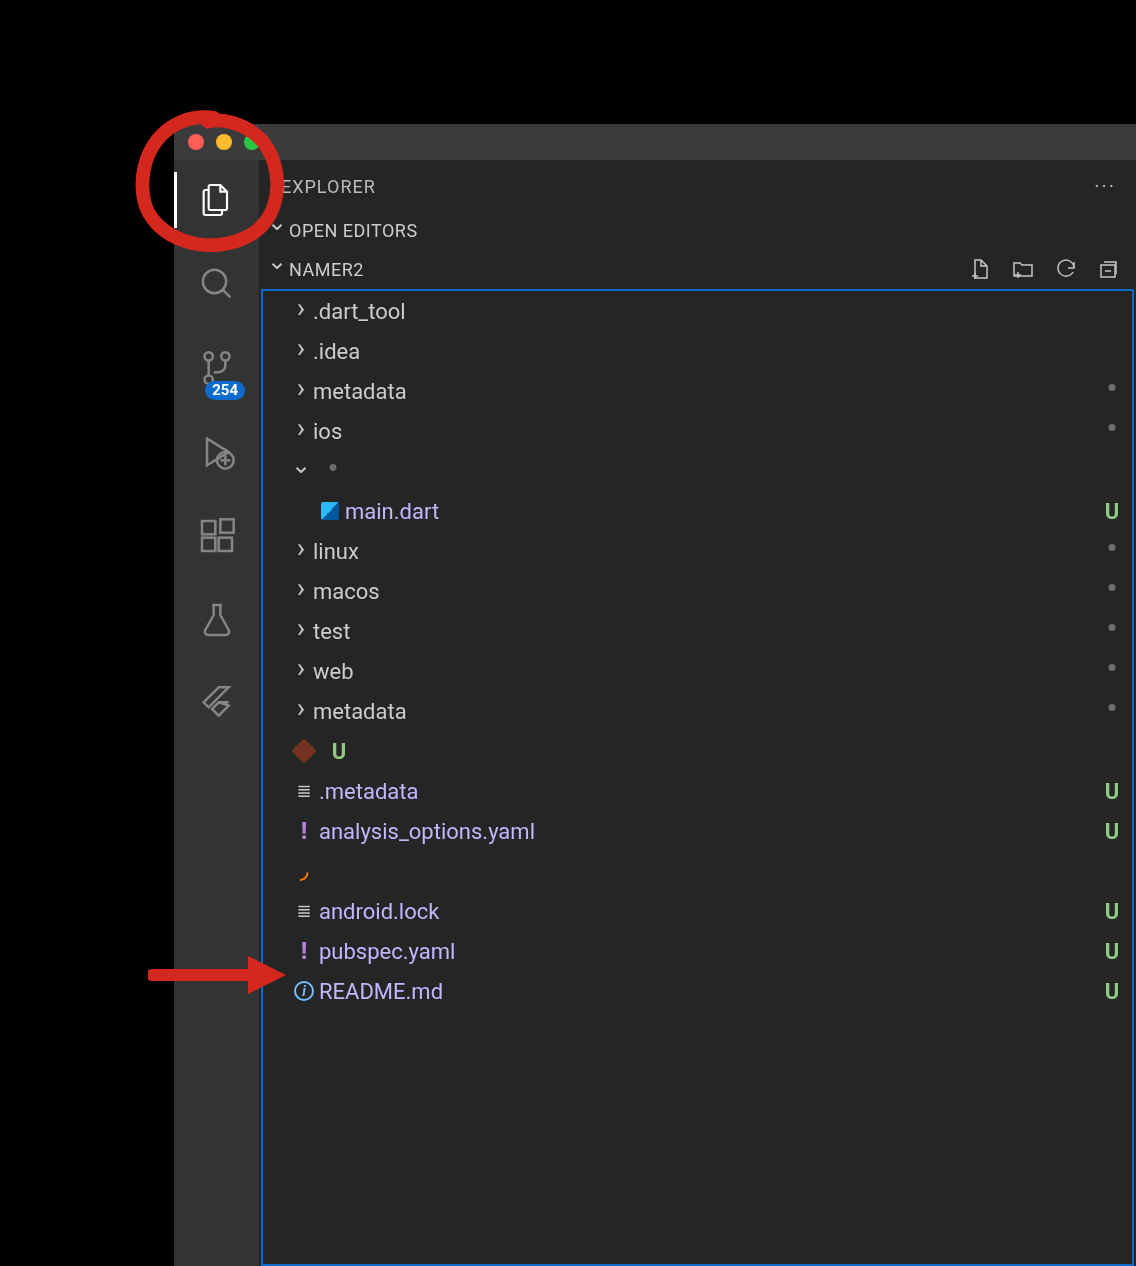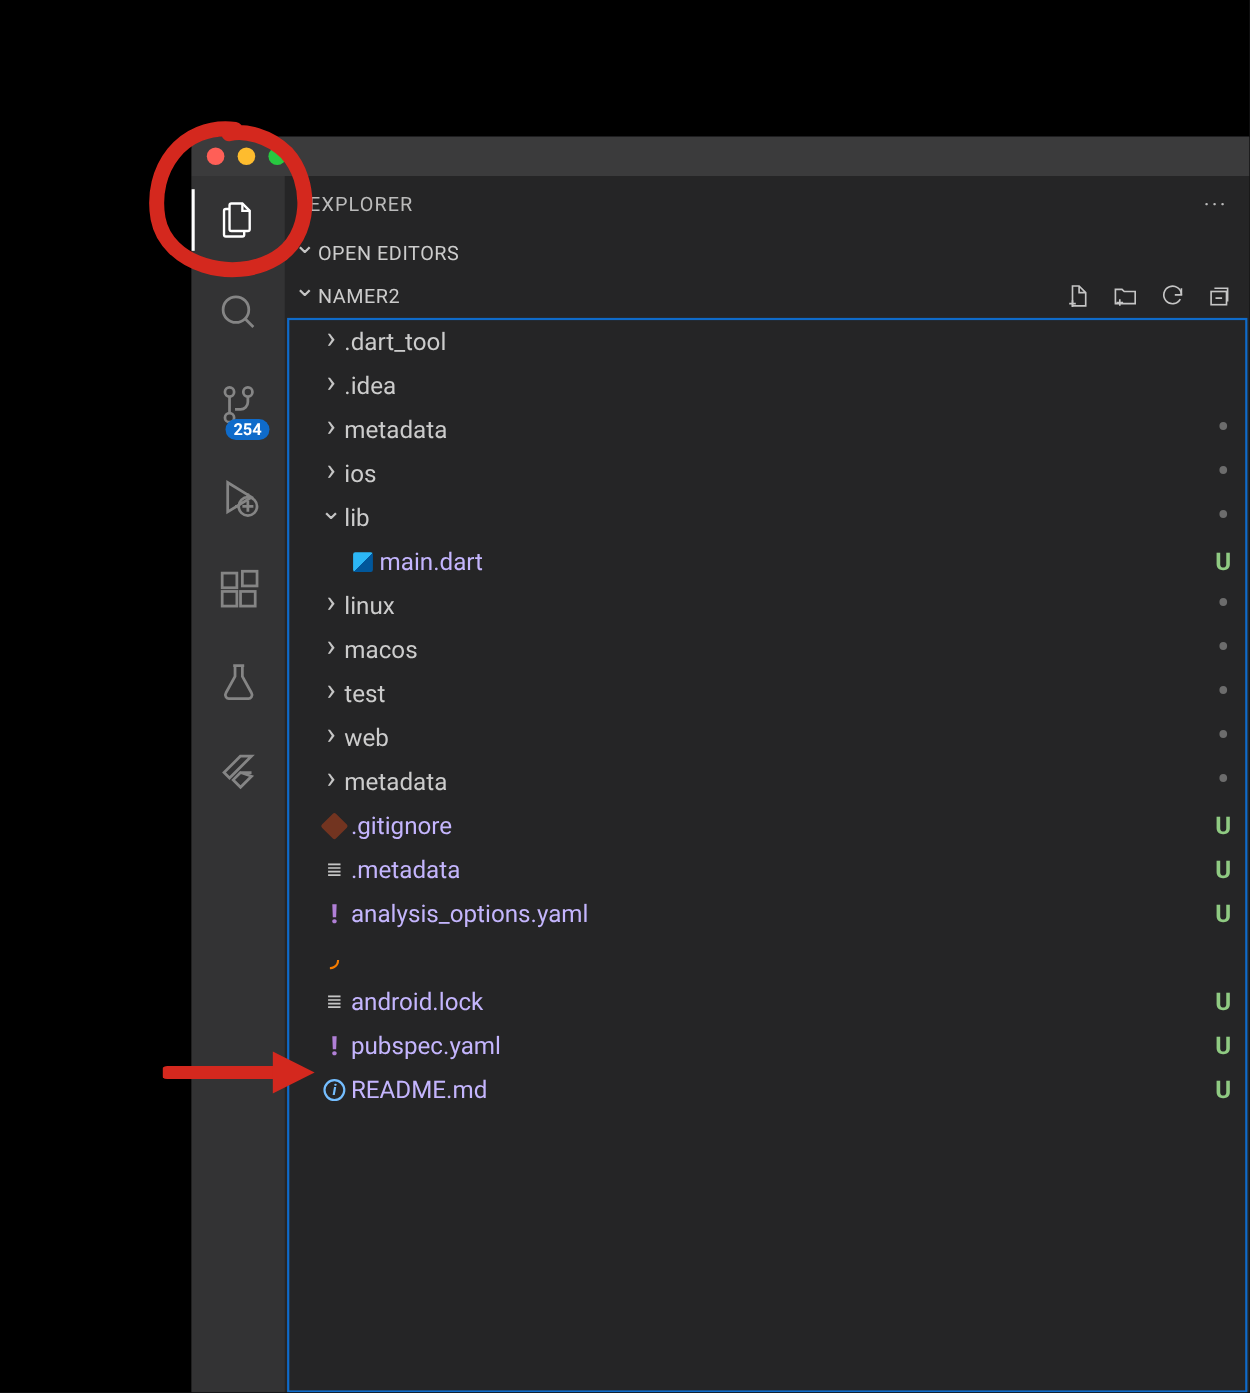--- a/index.html
+++ b/index.html
@@ -302,21 +302,20 @@
               <span class="chevron-r"></span>
             </span>
             <span class="label">ios</span>
             <span class="status"><span class="dotmark">•</span></span>
           </div>
           <div class="tree-row">
             <span class="indent"></span>
             <span class="twisty">
               <span class="chevron-d"></span>
             </span>
-            <span class="label">lib</span>
             <span class="status"><span class="dotmark">•</span></span>
           </div>
           <div class="tree-row untracked">
             <span class="indent"></span>
             <span class="indent"></span>
             <span class="ficon">
               <span class="fi-dart"></span>
             </span>
             <span class="label">main.dart</span>
             <span class="status u">U</span>
@@ -359,21 +358,20 @@
               <span class="chevron-r"></span>
             </span>
             <span class="label">metadata</span>
             <span class="status"><span class="dotmark">•</span></span>
           </div>
           <div class="tree-row untracked">
             <span class="indent"></span>
             <span class="ficon">
               <span class="fi-git"></span>
             </span>
-            <span class="label">.gitignore</span>
             <span class="status u">U</span>
           </div>
           <div class="tree-row untracked">
             <span class="indent"></span>
             <span class="ficon">
               <span class="fi-lines">≣</span>
             </span>
             <span class="label">.metadata</span>
             <span class="status u">U</span>
           </div>

